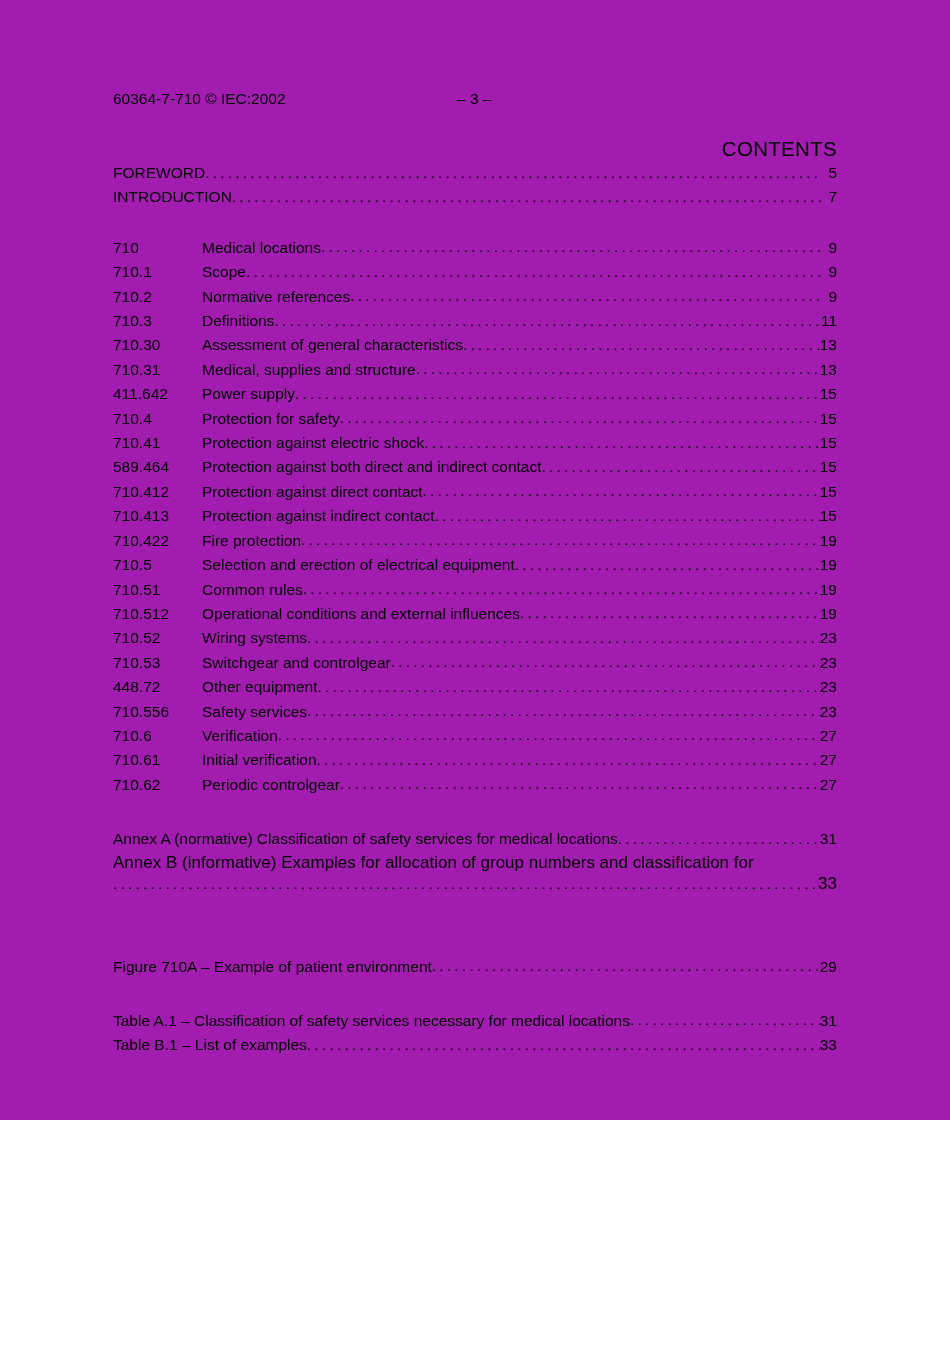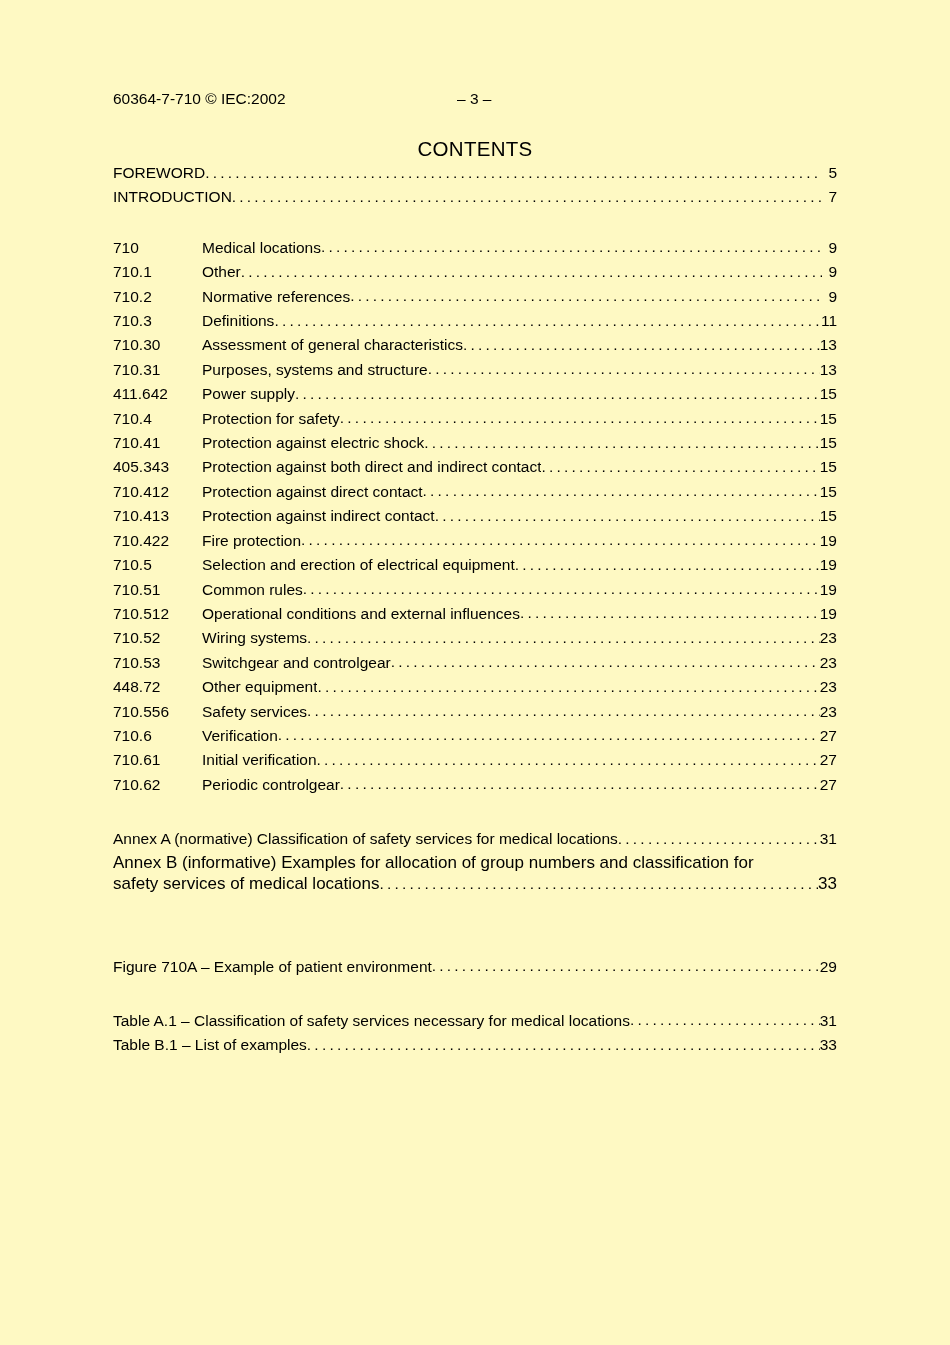--- a/index.html
+++ b/index.html
@@ -8,22 +8,22 @@
     padding: 0;
     background: #ffffff;
   }
   body {
     font-family: "Liberation Sans", sans-serif;
     color: #000000;
   }
   .page {
     position: relative;
     width: 950px;
-    height: 1345px;
-    background: #fef9c3;
+    height: 1120px;
+    background: #a21caf;
     overflow: hidden;
     box-sizing: border-box;
   }
   .content {
     position: absolute;
     left: 113px;
     top: 88px;
     width: 724px;
   }
 
@@ -47,21 +47,21 @@
     top: 0;
   }
 
   
   .contents-title {
     margin: 0;
     padding: 0;
     font-size: 20.5px;
     line-height: 24px;
     font-weight: normal;
-    text-align: center;
+    text-align: right;
     margin-top: 27px;
     letter-spacing: 0.3px;
   }
 
   
   .toc-list {
     list-style: none;
     margin: 0;
     padding: 0;
   }
@@ -179,21 +179,21 @@
 
     <ul class="toc-list">
       <li class="toc-row">
         <span class="clause">710</span>
         <span class="title">Medical locations</span>
         <span class="leader"></span>
         <span class="pageno" style="padding-left: 6px;">9</span>
       </li>
       <li class="toc-row">
         <span class="clause">710.1</span>
-        <span class="title">Other </span>
+        <span class="title">Scope </span>
         <span class="leader"></span>
         <span class="pageno" style="padding-left: 6px;">9</span>
       </li>
       <li class="toc-row">
         <span class="clause">710.2</span>
         <span class="title">Normative references </span>
         <span class="leader"></span>
         <span class="pageno" style="padding-left: 6px;">9</span>
       </li>
       <li class="toc-row">
@@ -203,21 +203,21 @@
         <span class="pageno">11</span>
       </li>
       <li class="toc-row">
         <span class="clause">710.30</span>
         <span class="title">Assessment of general characteristics</span>
         <span class="leader"></span>
         <span class="pageno">13</span>
       </li>
       <li class="toc-row">
         <span class="clause">710.31</span>
-        <span class="title">Purposes, systems and structure</span>
+        <span class="title">Medical, supplies and structure</span>
         <span class="leader"></span>
         <span class="pageno">13</span>
       </li>
       <li class="toc-row">
         <span class="clause">411.642</span>
         <span class="title">Power supply</span>
         <span class="leader"></span>
         <span class="pageno">15</span>
       </li>
       <li class="toc-row">
@@ -226,21 +226,21 @@
         <span class="leader"></span>
         <span class="pageno">15</span>
       </li>
       <li class="toc-row">
         <span class="clause">710.41</span>
         <span class="title">Protection against electric shock </span>
         <span class="leader"></span>
         <span class="pageno">15</span>
       </li>
       <li class="toc-row">
-        <span class="clause">405.343</span>
+        <span class="clause">589.464</span>
         <span class="title">Protection against both direct and indirect contact </span>
         <span class="leader"></span>
         <span class="pageno">15</span>
       </li>
       <li class="toc-row">
         <span class="clause">710.412</span>
         <span class="title">Protection against direct contact</span>
         <span class="leader"></span>
         <span class="pageno">15</span>
       </li>
@@ -323,21 +323,20 @@
     <div>
       <div class="toc-row">
         <span class="title">Annex A (normative)   Classification of safety services for medical locations </span>
         <span class="leader"></span>
         <span class="pageno">31</span>
       </div>
 
       <div class="toc-wrap">
         <span class="first-line">Annex B (informative)   Examples for allocation of group numbers and classification  for</span>
         <span class="second-line">
-          <span class="title">safety services of medical locations</span>
           <span class="leader"></span>
           <span class="pageno">33</span>
         </span>
       </div>
     </div>
 
     <div class="gap-biblio"></div>
 
 
     <div class="gap-figure"></div>

